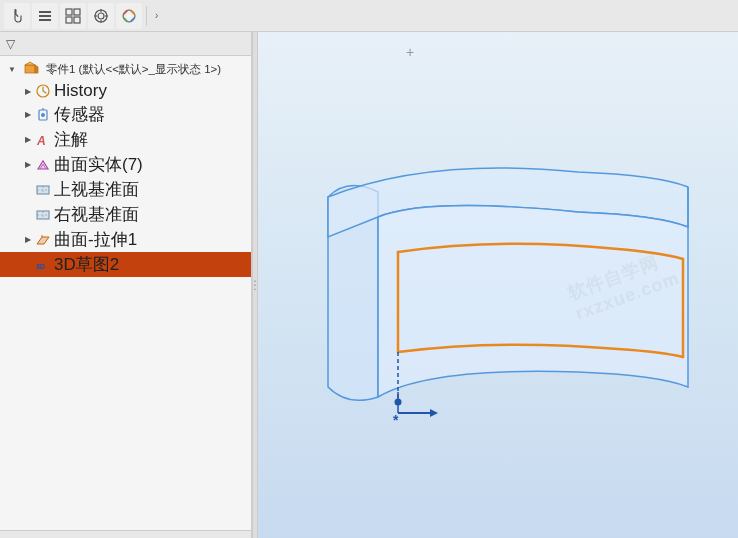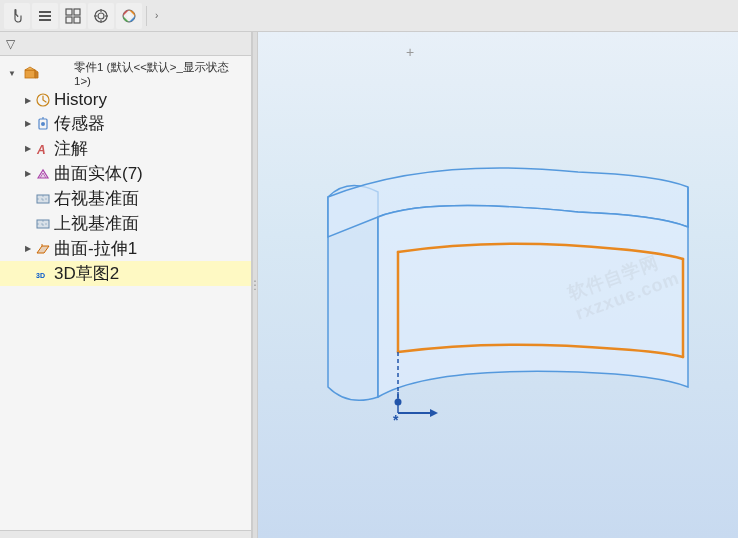--- a/index.html
+++ b/index.html
@@ -94,33 +94,32 @@
       display: flex;
       align-items: center;
       padding: 2px 6px;
       gap: 4px;
       background: #f5f5f5;
     }
     .part-title {
       font-size: 11.5px;
       color: #333;
       flex: 1;
-      margin-left: 28px;
     }
 
     
     .tree-item {
       display: flex;
       align-items: center;
       padding: 1px 6px;
       min-height: 20px;
       cursor: pointer;
       user-select: none;
     }
-    .tree-item.selected { background: #fef9c3; }
+    .tree-item.selected { background: #c2410c; }
 
     .tree-indent { width: 16px; flex-shrink: 0; }
     .tree-expand {
       width: 12px;
       height: 12px;
       display: flex;
       align-items: center;
       justify-content: center;
       font-size: 8px;
       color: #555;
@@ -325,34 +324,34 @@
       <div class="tree-item">
         <div class="tree-indent"></div>
         <div class="tree-expand" style="visibility:hidden">▶</div>
         <div class="tree-icon">
           <svg width="16" height="16" viewBox="0 0 16 16">
             <rect x="2" y="4" width="12" height="8" fill="rgba(100,140,180,0.2)" stroke="#6688aa" stroke-width="1"></rect>
             <line x1="8" y1="4" x2="8" y2="12" stroke="#6688aa" stroke-width="0.5" stroke-dasharray="2,2"></line>
             <line x1="2" y1="8" x2="14" y2="8" stroke="#6688aa" stroke-width="0.5" stroke-dasharray="2,2"></line>
           </svg>
         </div>
-        <span class="tree-label">右视基准面</span>
+        <span class="tree-label">上视基准面</span>
       </div>
 
       <div class="tree-item">
         <div class="tree-indent"></div>
         <div class="tree-expand" style="visibility:hidden">▶</div>
         <div class="tree-icon">
           <svg width="16" height="16" viewBox="0 0 16 16">
             <rect x="2" y="4" width="12" height="8" fill="rgba(100,140,180,0.2)" stroke="#6688aa" stroke-width="1"></rect>
             <line x1="8" y1="4" x2="8" y2="12" stroke="#6688aa" stroke-width="0.5" stroke-dasharray="2,2"></line>
             <line x1="2" y1="8" x2="14" y2="8" stroke="#6688aa" stroke-width="0.5" stroke-dasharray="2,2"></line>
           </svg>
         </div>
-        <span class="tree-label">上视基准面</span>
+        <span class="tree-label">右视基准面</span>
       </div>
 
 
       <div class="tree-item">
         <div class="tree-indent"></div>
         <div class="tree-expand">▶</div>
         <div class="tree-icon">
           <svg width="16" height="16" viewBox="0 0 16 16">
             <path d="M2 12 L7 5 L14 5 L9 12 Z" fill="rgba(200,120,40,0.3)" stroke="#cc6600" stroke-width="1"></path>
             <line x1="7" y1="5" x2="7" y2="3" stroke="#cc6600" stroke-width="1" stroke-dasharray="2,1"></line>

